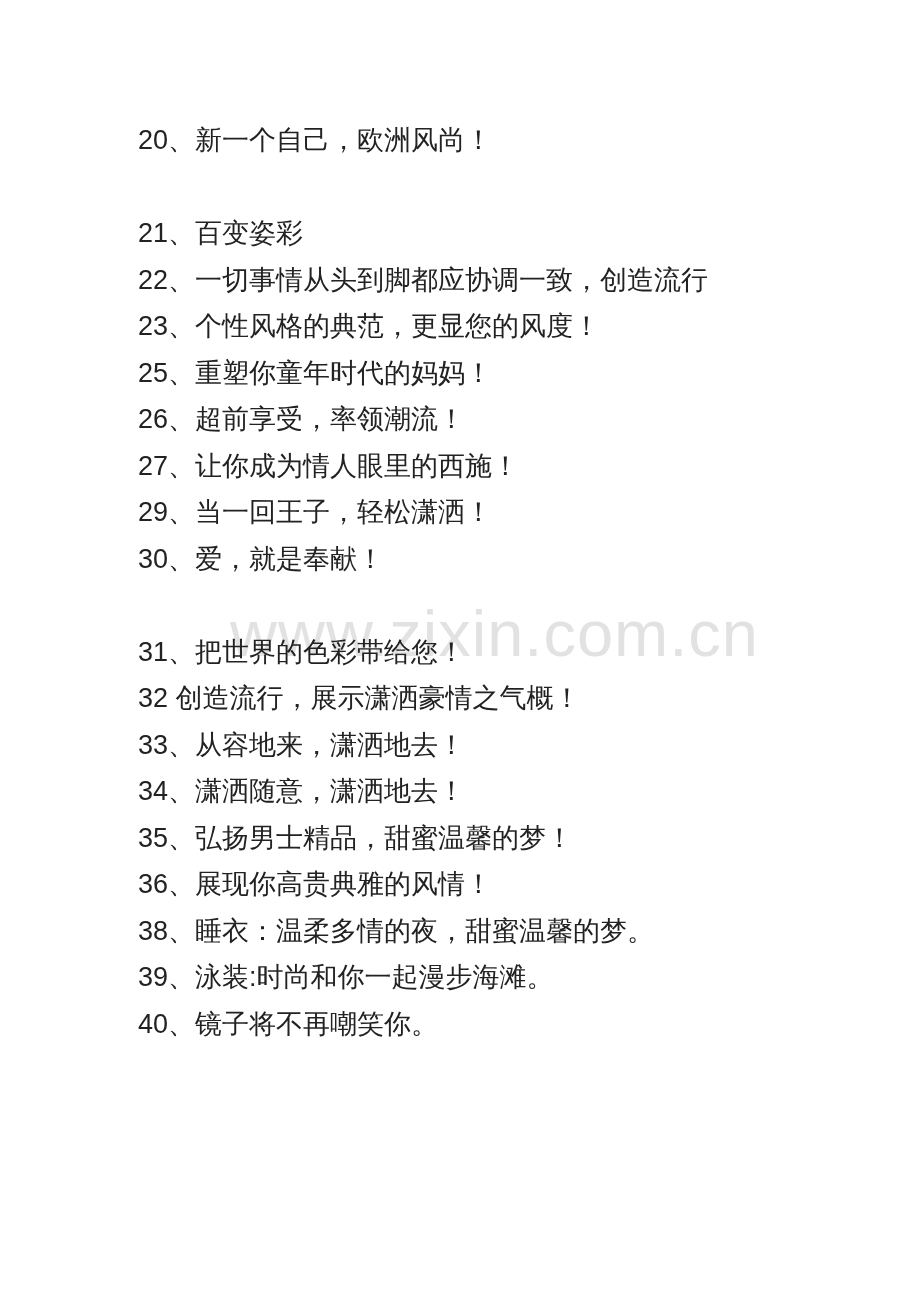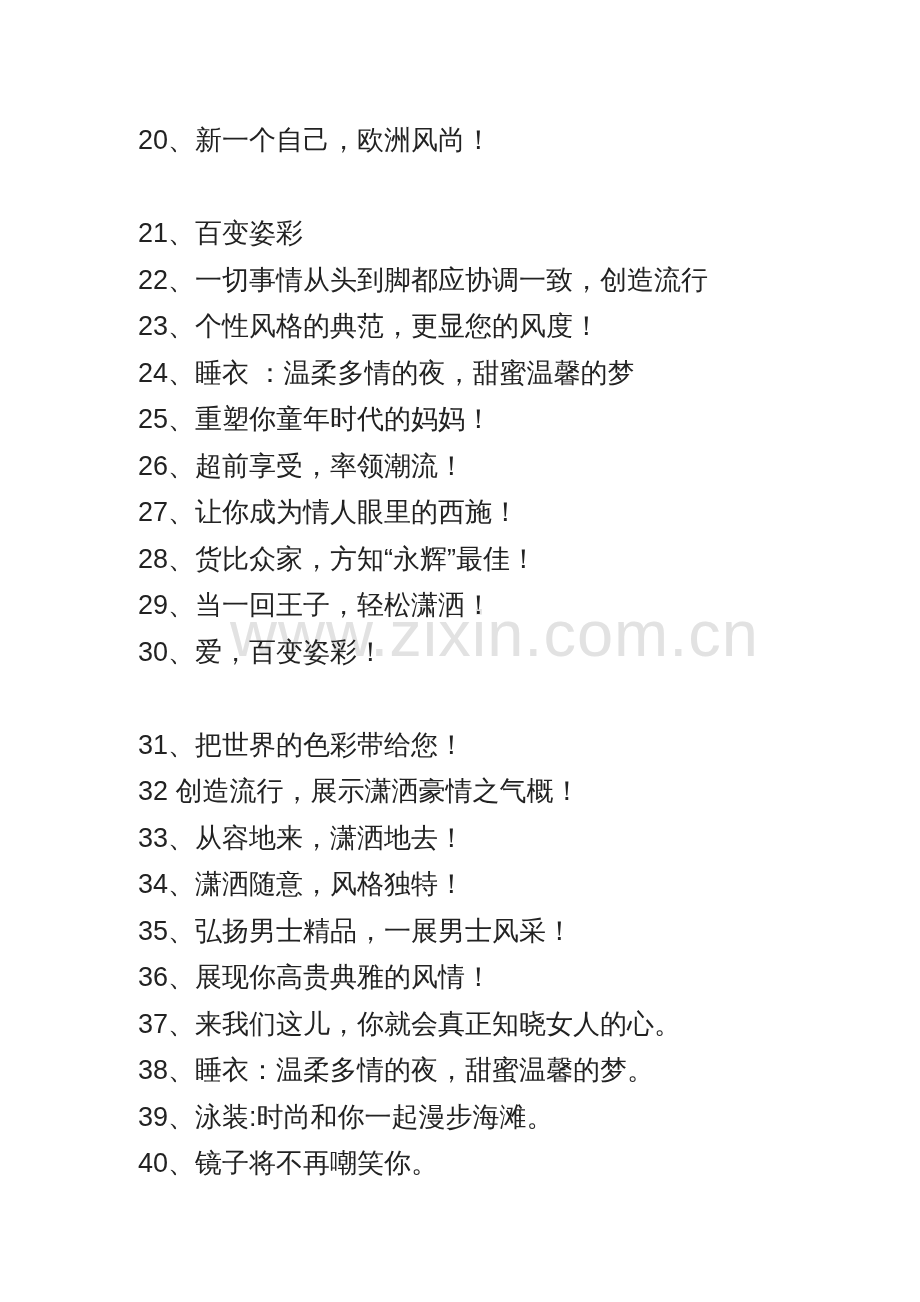--- a/index.html
+++ b/index.html
@@ -57,35 +57,32 @@
 
   <div class="content">
 
     <p class="line"><span class="num">20、</span><span>新一个自己，欧洲风尚！</span></p>
 
     <div class="gap"></div>
 
     <p class="line"><span class="num">21、</span><span>百变姿彩</span></p>
     <p class="line"><span class="num">22、</span><span>一切事情从头到脚都应协调一致，创造流行</span></p>
     <p class="line"><span class="num">23、</span><span>个性风格的典范，更显您的风度！</span></p>
-    <p class="line"><span class="num">24、</span><span>睡衣 ：温柔多情的夜，甜蜜温馨的梦</span></p>
     <p class="line"><span class="num">25、</span><span>重塑你童年时代的妈妈！</span></p>
     <p class="line"><span class="num">26、</span><span>超前享受，率领潮流！</span></p>
     <p class="line"><span class="num">27、</span><span>让你成为情人眼里的西施！</span></p>
-    <p class="line"><span class="num">28、</span><span>货比众家，方知“永辉”最佳！</span></p>
     <p class="line"><span class="num">29、</span><span>当一回王子，轻松潇洒！</span></p>
-    <p class="line"><span class="num">30、</span><span>爱，百变姿彩！</span></p>
+    <p class="line"><span class="num">30、</span><span>爱，就是奉献！</span></p>
 
     <div class="gap"></div>
 
     <p class="line"><span class="num">31、</span><span>把世界的色彩带给您！</span></p>
     <p class="line"><span class="num">32 </span><span>创造流行，展示潇洒豪情之气概！</span></p>
     <p class="line"><span class="num">33、</span><span>从容地来，潇洒地去！</span></p>
-    <p class="line"><span class="num">34、</span><span>潇洒随意，风格独特！</span></p>
-    <p class="line"><span class="num">35、</span><span>弘扬男士精品，一展男士风采！</span></p>
+    <p class="line"><span class="num">34、</span><span>潇洒随意，潇洒地去！</span></p>
+    <p class="line"><span class="num">35、</span><span>弘扬男士精品，甜蜜温馨的梦！</span></p>
     <p class="line"><span class="num">36、</span><span>展现你高贵典雅的风情！</span></p>
-    <p class="line"><span class="num">37、</span><span>来我们这儿，你就会真正知晓女人的心。</span></p>
     <p class="line"><span class="num">38、</span><span>睡衣：温柔多情的夜，甜蜜温馨的梦。</span></p>
     <p class="line"><span class="num">39、</span><span>泳装:时尚和你一起漫步海滩。</span></p>
     <p class="line"><span class="num">40、</span><span>镜子将不再嘲笑你。</span></p>
 
   </div>
 </div>
 
 </body></html>

